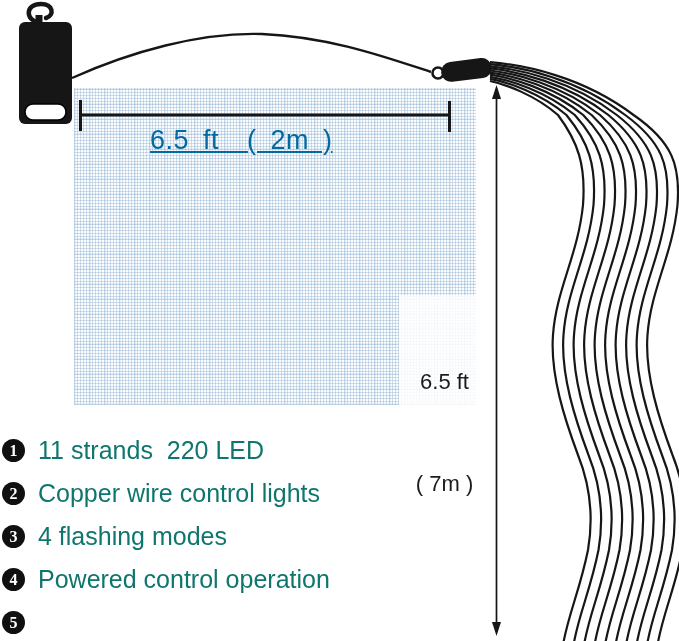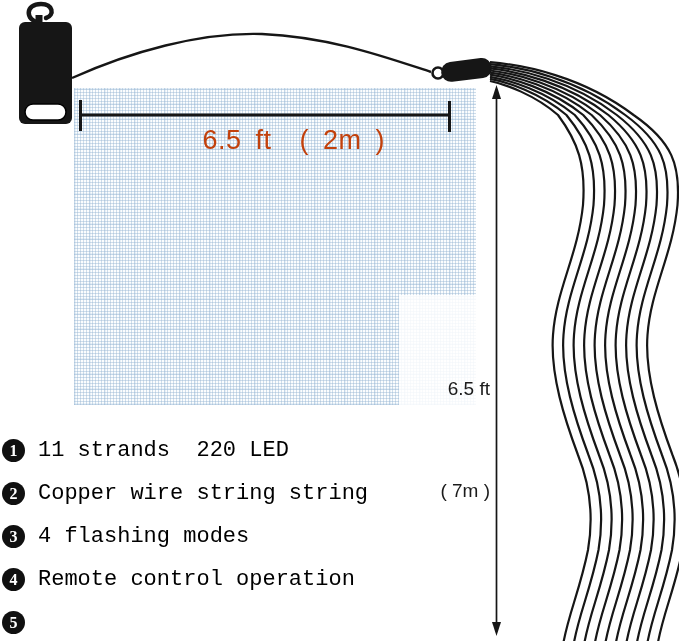--- a/index.html
+++ b/index.html
@@ -16,38 +16,38 @@
     background-image:
       repeating-linear-gradient(90deg, rgba(146,178,209,0.42) 0 1px, transparent 1px 3px),
       repeating-linear-gradient(0deg,  rgba(146,178,209,0.42) 0 1px, transparent 1px 3px),
       repeating-linear-gradient(90deg, rgba(168,198,224,0.22) 0 2px, transparent 2px 15px),
       repeating-linear-gradient(0deg,  rgba(168,198,224,0.22) 0 2px, transparent 2px 15px);
   }
 
   svg.art{position:absolute;left:0;top:0;width:679px;height:641px;}
 
   .width-label{
-    position:absolute;left:150px;top:125px;width:235px;text-align:right;
-    font-size:27px;color:#c2410c;letter-spacing:0.5px;word-spacing:6px;white-space:pre;
+    position:absolute;left:150px;top:125px;width:235px;text-align:left;
+    font-size:27px;color:#0369a1;letter-spacing:0.5px;word-spacing:6px;white-space:pre;text-decoration:underline;
   }
   .height-label{
-    position:absolute;left:399px;top:295px;width:91px;text-align:right;
-    font-size:19px;line-height:34px;color:#1b1b1b;
-    background:rgba(255,255,255,0.85);padding:9px 0;white-space:pre;
+    position:absolute;left:399px;top:295px;width:91px;text-align:center;
+    font-size:22px;line-height:34px;color:#1b1b1b;
+    background:rgba(255,255,255,0.85);padding:2px 0;white-space:pre;
   }
 
   .features{position:absolute;left:2px;top:437px;}
   .feature-item{display:flex;align-items:center;gap:13px;margin-bottom:16px;height:27px;}
   .badge{
     width:23px;height:23px;border-radius:50%;background:#101010;color:#ffffff;
     font-family:"Liberation Serif", serif;font-size:16px;font-weight:bold;
     display:flex;align-items:center;justify-content:center;flex:0 0 23px;
   }
   .ftext{
-    font-family:Liberation Mono, monospace;font-size:22px;color:#000000;white-space:pre;
+    font-family:Liberation Sans, sans-serif;font-size:25px;color:#0f766e;white-space:pre;
   }
 </style>
 </head>
 <body>
 
 <div class="canvas">
 
   <div class="grid"></div>
 
   <svg class="art" viewBox="0 0 679 641">
@@ -159,27 +159,27 @@
     <div>( 7m )</div>
   </div>
 
   <div class="features" id="features">
       <div class="feature-item">
         <span class="badge">1</span>
         <span class="ftext">11 strands  220 LED</span>
       </div>
       <div class="feature-item">
         <span class="badge">2</span>
-        <span class="ftext">Copper wire string string</span>
+        <span class="ftext">Copper wire control lights</span>
       </div>
       <div class="feature-item">
         <span class="badge">3</span>
         <span class="ftext">4 flashing modes</span>
       </div>
       <div class="feature-item">
         <span class="badge">4</span>
-        <span class="ftext">Remote control operation</span>
+        <span class="ftext">Powered control operation</span>
       </div>
       <div class="feature-item">
         <span class="badge">5</span>
       </div>
     </div>
 </div>
 
 </body></html>

